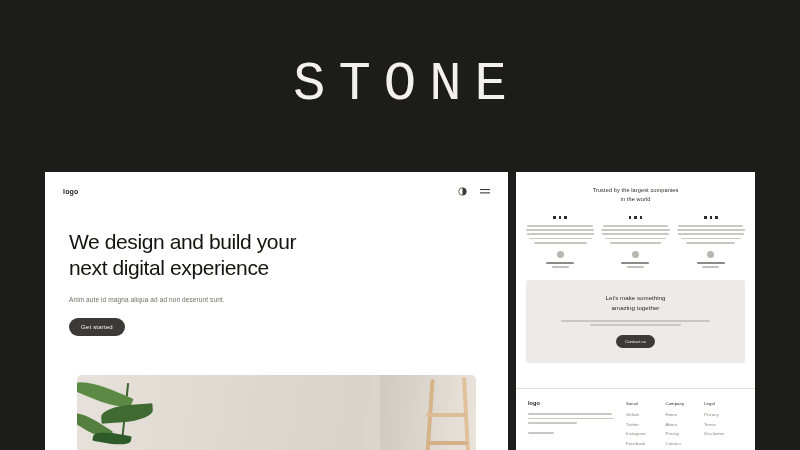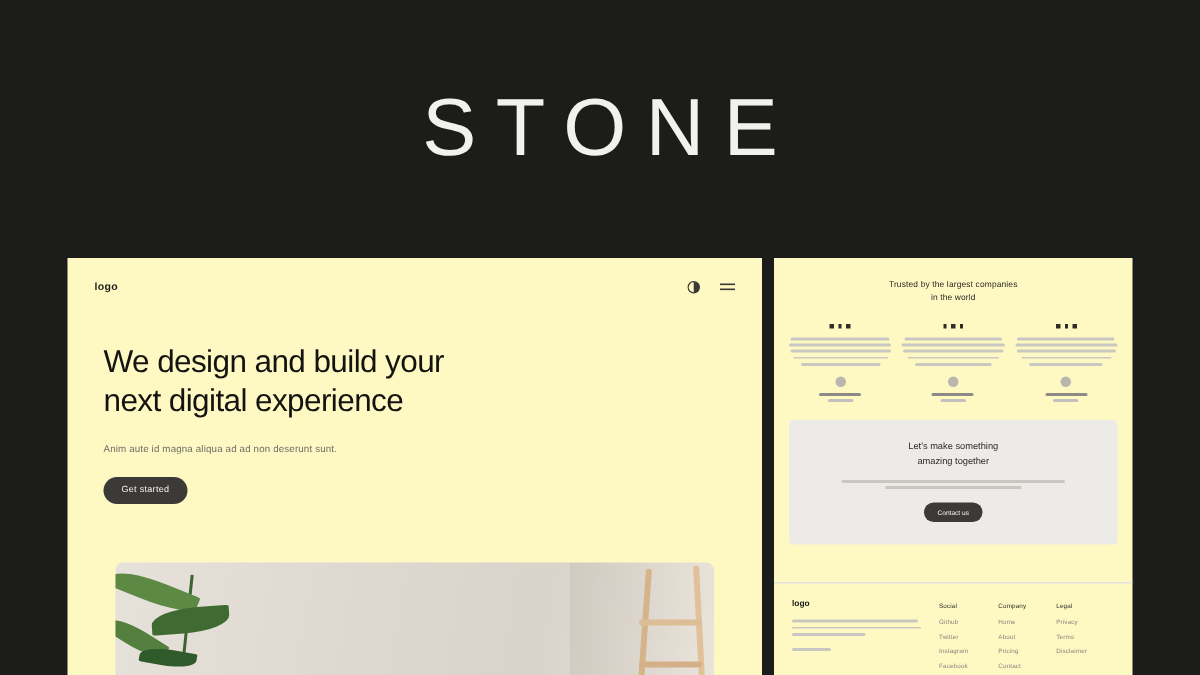--- a/index.html
+++ b/index.html
@@ -13,20 +13,21 @@
   
   .masthead {
     position: absolute;
     top: 0; left: 0; right: 0;
     height: 170px;
     display: flex;
     flex-direction: column;
     align-items: center;
     justify-content: center;
     background: #1c1c1b;
+    font-family: Liberation Mono, monospace;
   }
   .brand-title {
     color: #f2f1ef;
     font-size: 54px;
     font-weight: 400;
     letter-spacing: 13px;
     line-height: 1;
     padding-left: 13px;
   }
   .brand-sub {
@@ -40,21 +41,21 @@
 
   
   .panels {
     position: absolute;
     top: 172px; left: 45px;
     width: 710px; height: 278px;
     display: flex;
     gap: 8px;
   }
   .panel {
-    background: #fef9c3;
+    background: #ffffff;
     overflow: hidden;
     position: relative;
   }
   .panel-left  { width: 463px; }
   .panel-right { width: 239px; display: flex; flex-direction: column; }
 
   
   .site-header {
     height: 28px;
     display: flex;

